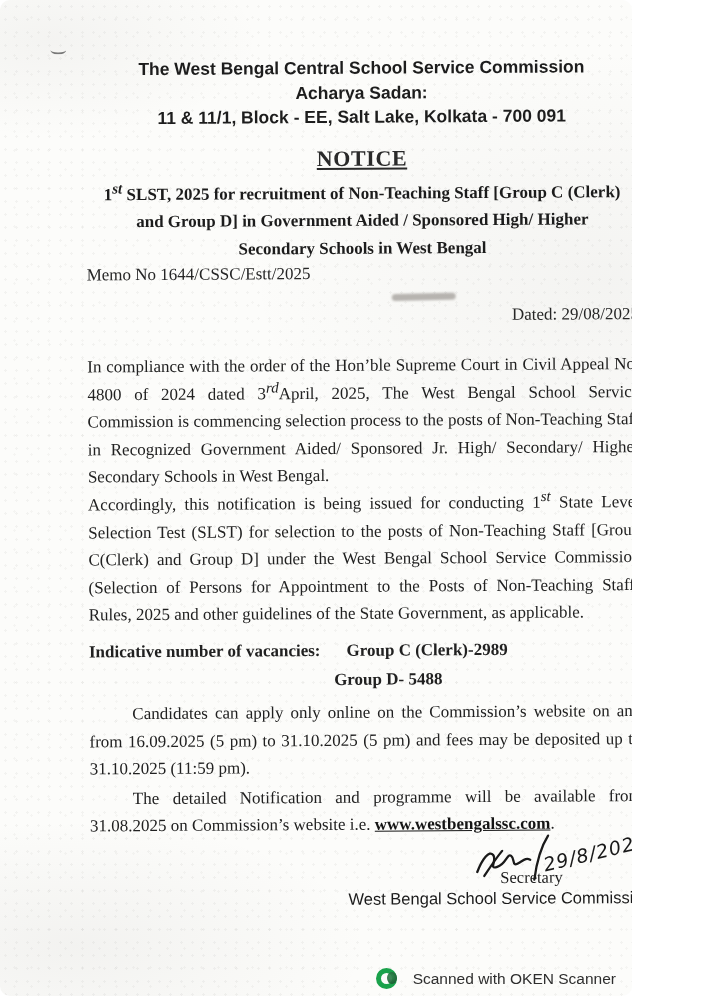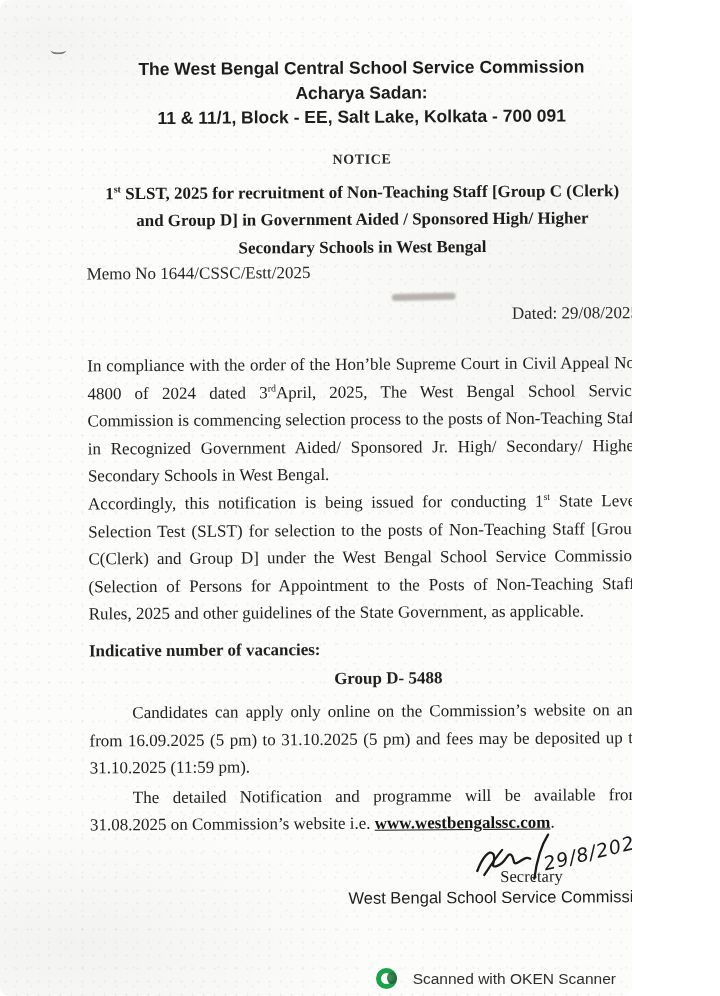--- a/index.html
+++ b/index.html
@@ -36,29 +36,29 @@
   .content { position:absolute; top:0; left:88px; width:552px; }
 
   .doc-header {
     margin-top:56px; text-align:center;
     font-family:"Liberation Sans", sans-serif; font-weight:bold;
     font-size:17.5px; line-height:24.5px; color:#1d1d1d;
   }
 
   .notice-line { margin-top:19px; text-align:center; line-height:20px; }
   .notice-line span {
-    font-family:"Liberation Serif", serif; font-weight:bold; font-size:14px;
-    letter-spacing:.6px; color:#2a2a2a;
+    font-family:"Liberation Serif", serif; font-weight:bold; font-size:22px;
+    letter-spacing:.6px; text-decoration:underline; color:#2a2a2a;
   }
 
   .subject {
     margin-top:9px; text-align:center; font-weight:bold;
     font-size:17px; line-height:27.5px; color:#1c1c1c;
   }
-  .sup { vertical-align:super; font-size:10px; line-height:0; }
+  .sup { vertical-align:super; font-size:15px; line-height:0;font-style:italic; }
 
   .memo-row {
     margin-top:2px; display:flex; justify-content:space-between;
     font-size:17px; line-height:20px; color:#262626;
   }
   .memo-date { transform:translateY(-6px);margin-top:48px; }
 
   .smudge {
     position:absolute; left:305px; top:294px; width:64px; height:7px;
     background:rgba(85,78,70,0.4); border-radius:4px;
@@ -146,20 +146,21 @@
       </div>
 
       <div class="smudge"></div>
 
       <p class="para p1"><span>In compliance with the order of the Hon’ble Supreme Court in Civil Appeal No. 4800 of 2024 dated 3</span><span class="sup">rd</span><span>April, 2025, The West Bengal School Service Commission is commencing selection process to the posts of Non-Teaching Staff in Recognized Government Aided/ Sponsored Jr. High/ Secondary/ Higher Secondary Schools in West Bengal.</span></p>
 
       <p class="para p2"><span>Accordingly, this notification is being issued for conducting 1</span><span class="sup">st</span><span> State Level Selection Test (SLST) for selection to the posts of Non-Teaching Staff [Group C(Clerk) and Group D] under the West Bengal School Service Commission (Selection of Persons for Appointment to the Posts of Non-Teaching Staff) Rules, 2025 and other guidelines of the State Government, as applicable.</span></p>
 
       <div class="vac-row">
         <span>Indicative number of vacancies:</span>
+        <span>Group C (Clerk)-2989</span>
       </div>
       <div class="vac-d">Group D- 5488</div>
 
       <p class="para p3">Candidates can apply only online on the Commission’s website on and from 16.09.2025 (5 pm) to 31.10.2025 (5 pm) and fees may be deposited up to 31.10.2025 (11:59 pm).</p>
 
       <p class="para p4"><span>The detailed Notification and programme will be available from 31.08.2025 on Commission’s website i.e. </span><span class="site-link">www.westbengalssc.com</span><span>.</span></p>
 
       <div class="sig-area">
         <svg class="sig-svg" width="92" height="56" viewBox="0 0 92 56">
           <g fill="none" stroke="#1a1a1a" stroke-width="2.3" stroke-linecap="round">

